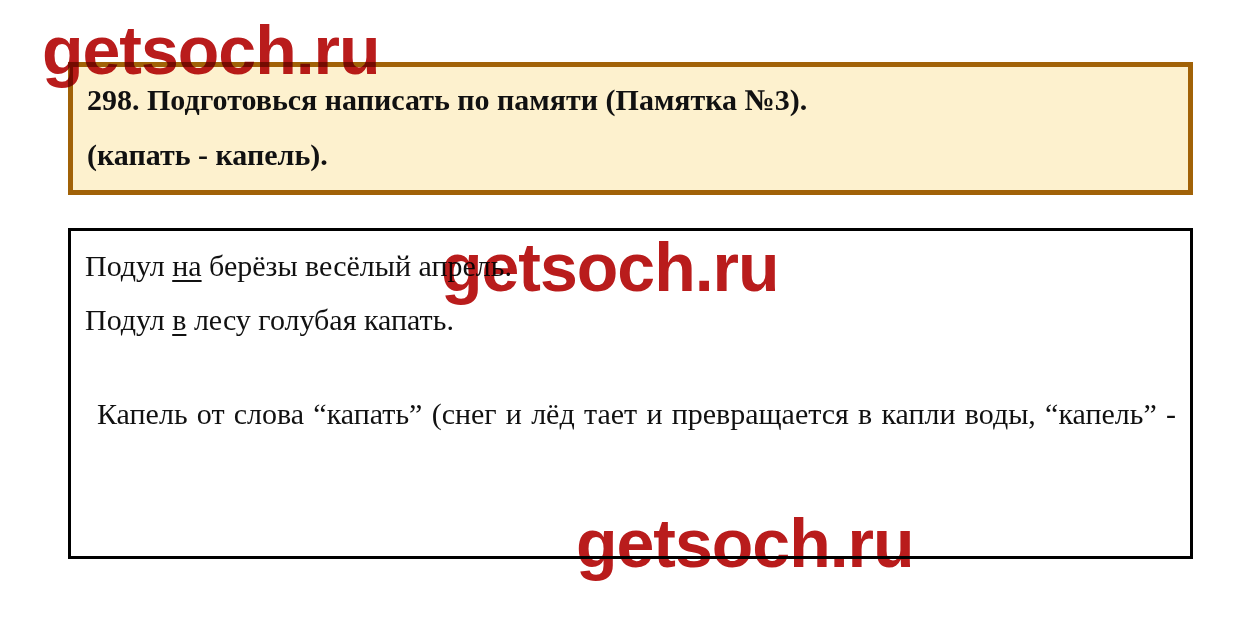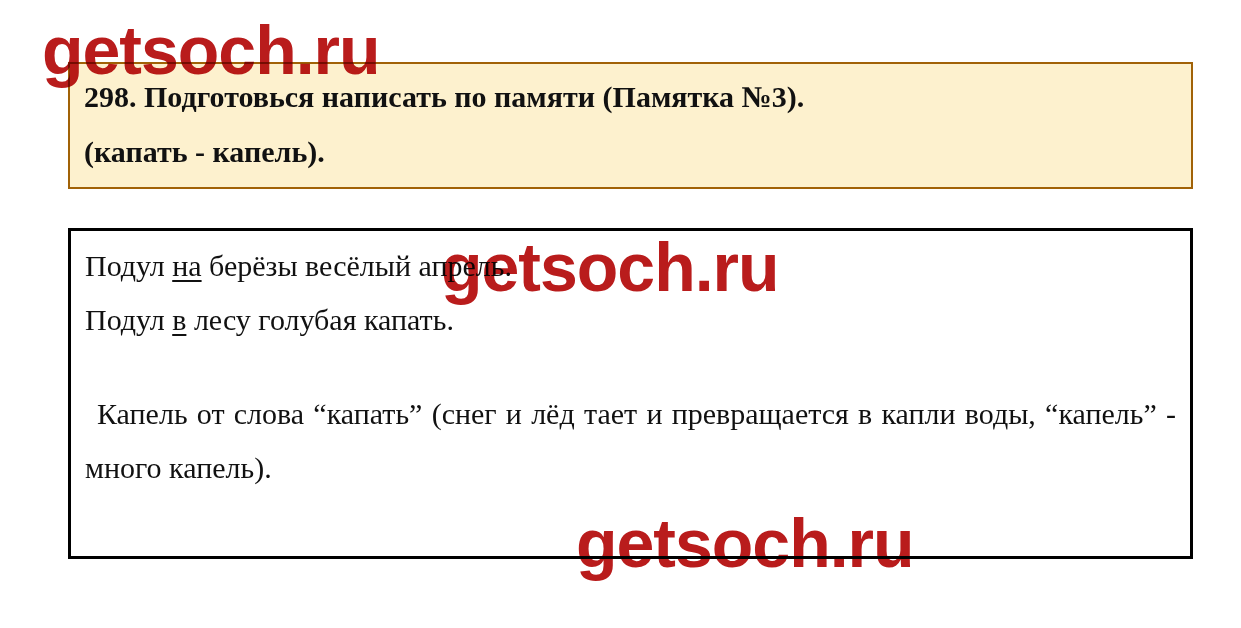--- a/index.html
+++ b/index.html
@@ -31,21 +31,21 @@
   .wm-bottom { left: 576px; top: 509px; }
 
   
   .task-box {
     position: absolute;
     left: 68px;
     top: 62px;
     width: 1125px;
     box-sizing: border-box;
     background: #fdf1ce;
-    border: 2px solid #a16207;
+    border: 5px solid #a16207;
     padding: 5px 14px 8px 14px;
     z-index: 1;
   }
   .task-line {
     font-weight: 700;
     font-size: 30px;
     line-height: 55px;
     color: #111111;
     white-space: nowrap;
   }
@@ -98,14 +98,13 @@
 <div class="task-box">
   <div class="task-line">298. Подготовься написать по памяти (Памятка №3).</div>
   <div class="task-line">(капать - капель).</div>
 </div>
 
 <div class="answer-box">
   <div class="ans-line"><span>Подул </span><span class="verse-prep">на</span><span> берёзы весёлый апрель.</span></div>
   <div class="ans-line"><span>Подул </span><span class="verse-prep">в</span><span> лесу голубая капать.</span></div>
   <div class="spacer"></div>
   <div class="ans-line justify">Капель от слова “капать” (снег и лёд тает и превращается в капли воды, “капель” -</div>
-  <div class="ans-line">много капель).</div>
 </div>
 
 </body></html>

